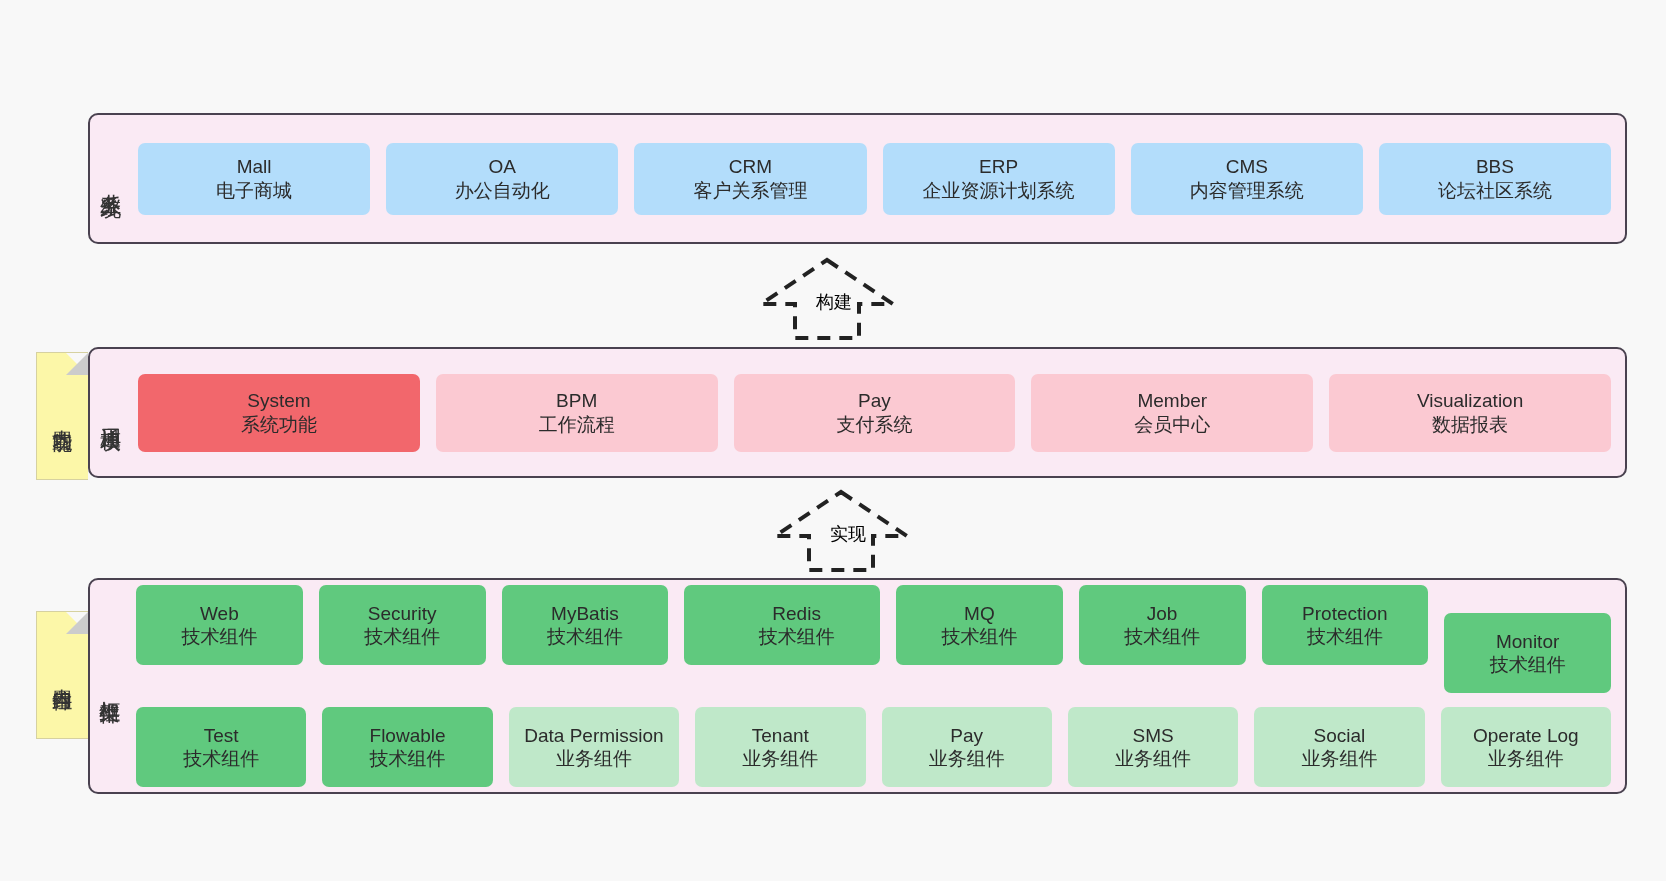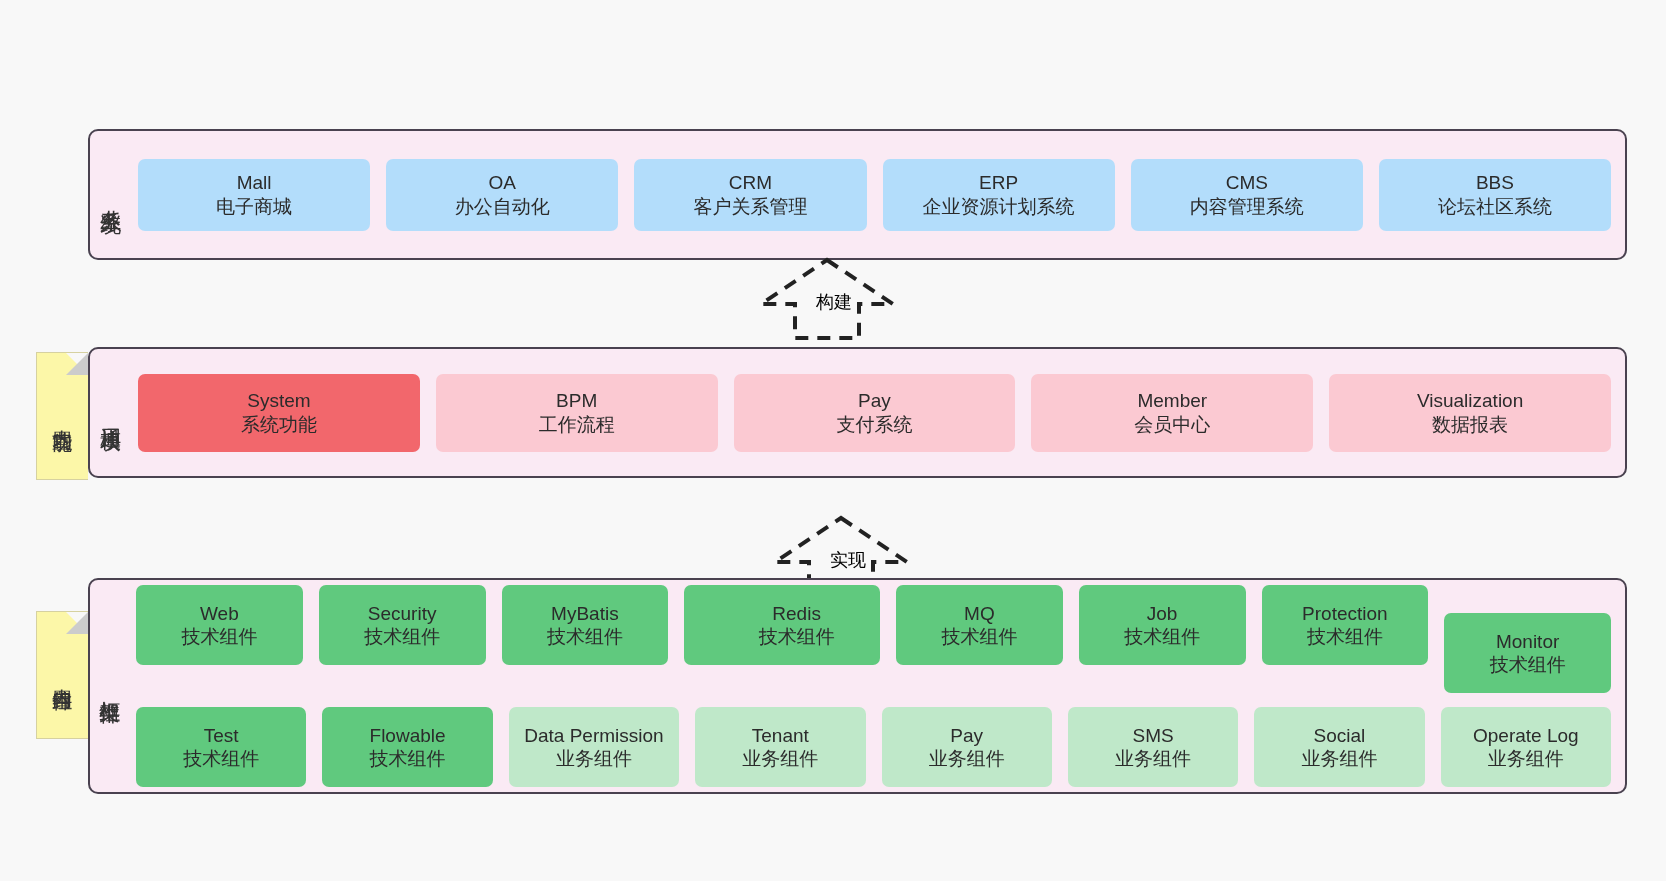--- a/index.html
+++ b/index.html
@@ -79,21 +79,21 @@
   .cell .cn { display: block; }
 
   
   .c-blue      { background: #b3ddfb; }
   .c-red       { background: #f2676c; }
   .c-pink      { background: #fbc9d2; }
   .c-green     { background: #60c97e; }
   .c-greenlite { background: #bfe8c9; }
 
   
-  #layer-business  { left: 88px;  top: 113px; width: 1539px; height: 131px; margin-top: 16px; }
+  #layer-business  { left: 88px;  top: 113px; width: 1539px; height: 131px; }
   #layer-business .layer-body { gap: 0; }
   #layer-business .cell { height: 72px; }
 
   #layer-common    { left: 88px;  top: 347px; width: 1539px; height: 131px; }
   #layer-common .layer-body { gap: 0; }
   #layer-common .cell { height: 78px; }
 
   #layer-framework { left: 88px;  top: 578px; width: 1539px; height: 216px; }
   #layer-framework .layer-title { width: 40px; }
   #layer-framework .cell { height: 80px; }
@@ -144,21 +144,21 @@
     position: absolute;
     font-size: 18px;
     color: #000000;
     background: #f8f8f8;
     padding: 0 3px;
     white-space: nowrap;
     user-select: none;
   }
   #arrow-build { left: 757px; top: 258px; width: 140px; height: 82px; }
   #arrow-build .arrow-label { left: 56px; top: 32px; }
-  #arrow-impl  { left: 771px; top: 516px; width: 140px; height: 82px; }
+  #arrow-impl  { left: 771px; top: 490px; width: 140px; height: 82px; }
   #arrow-impl  .arrow-label { left: 56px; top: 32px; }
 </style>
 </head>
 <body>
 
 <div id="canvas">
 
   <div class="layer" id="layer-business">
     <div class="layer-title">业务系统</div>
     <div class="layer-body">

